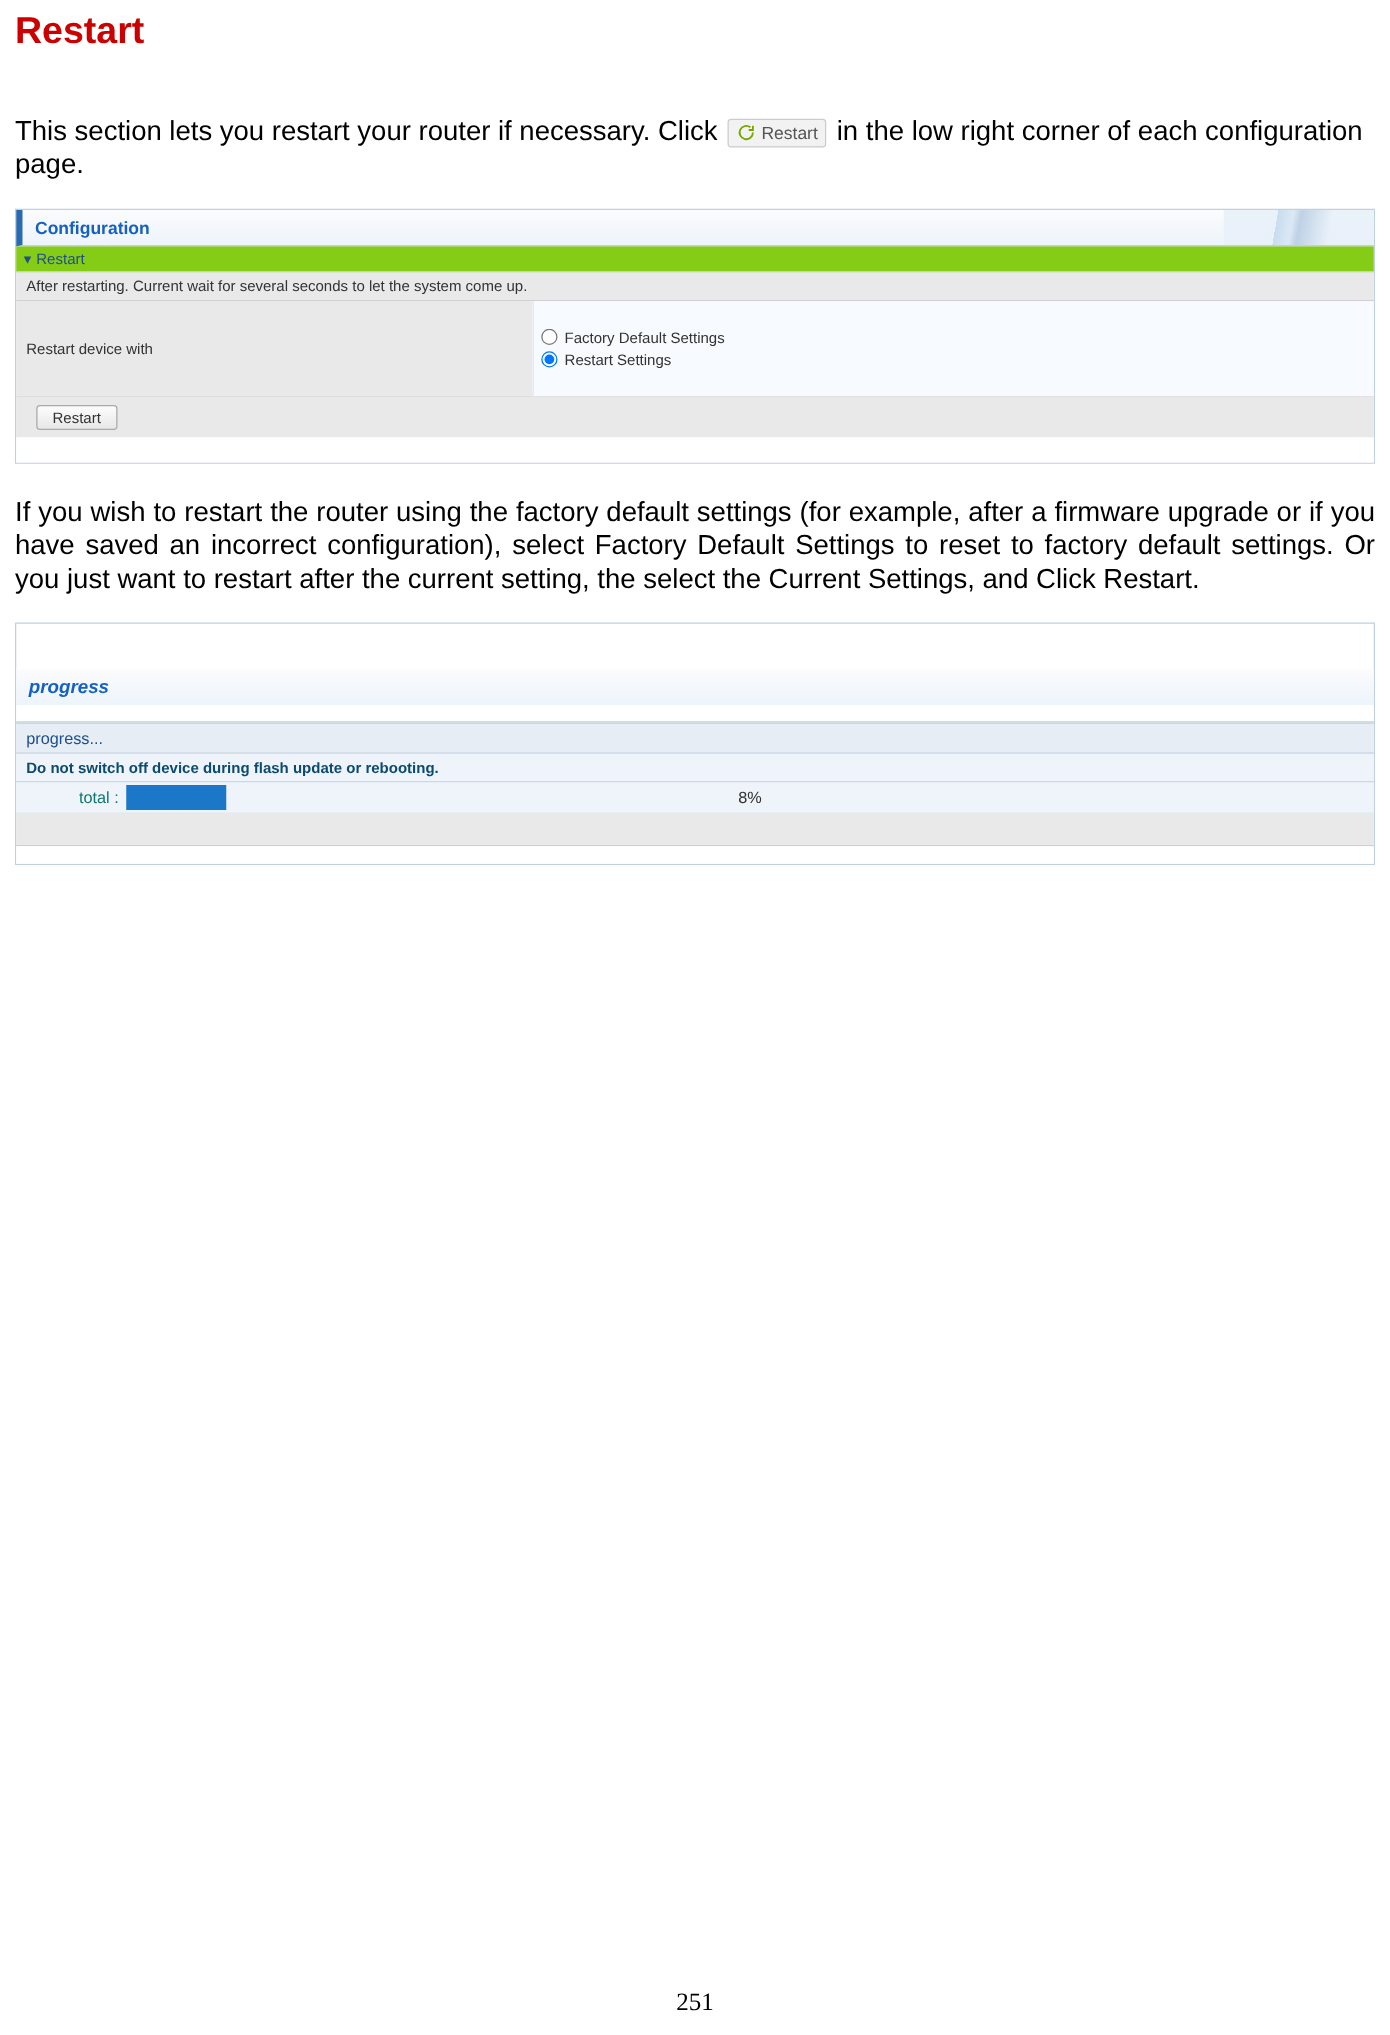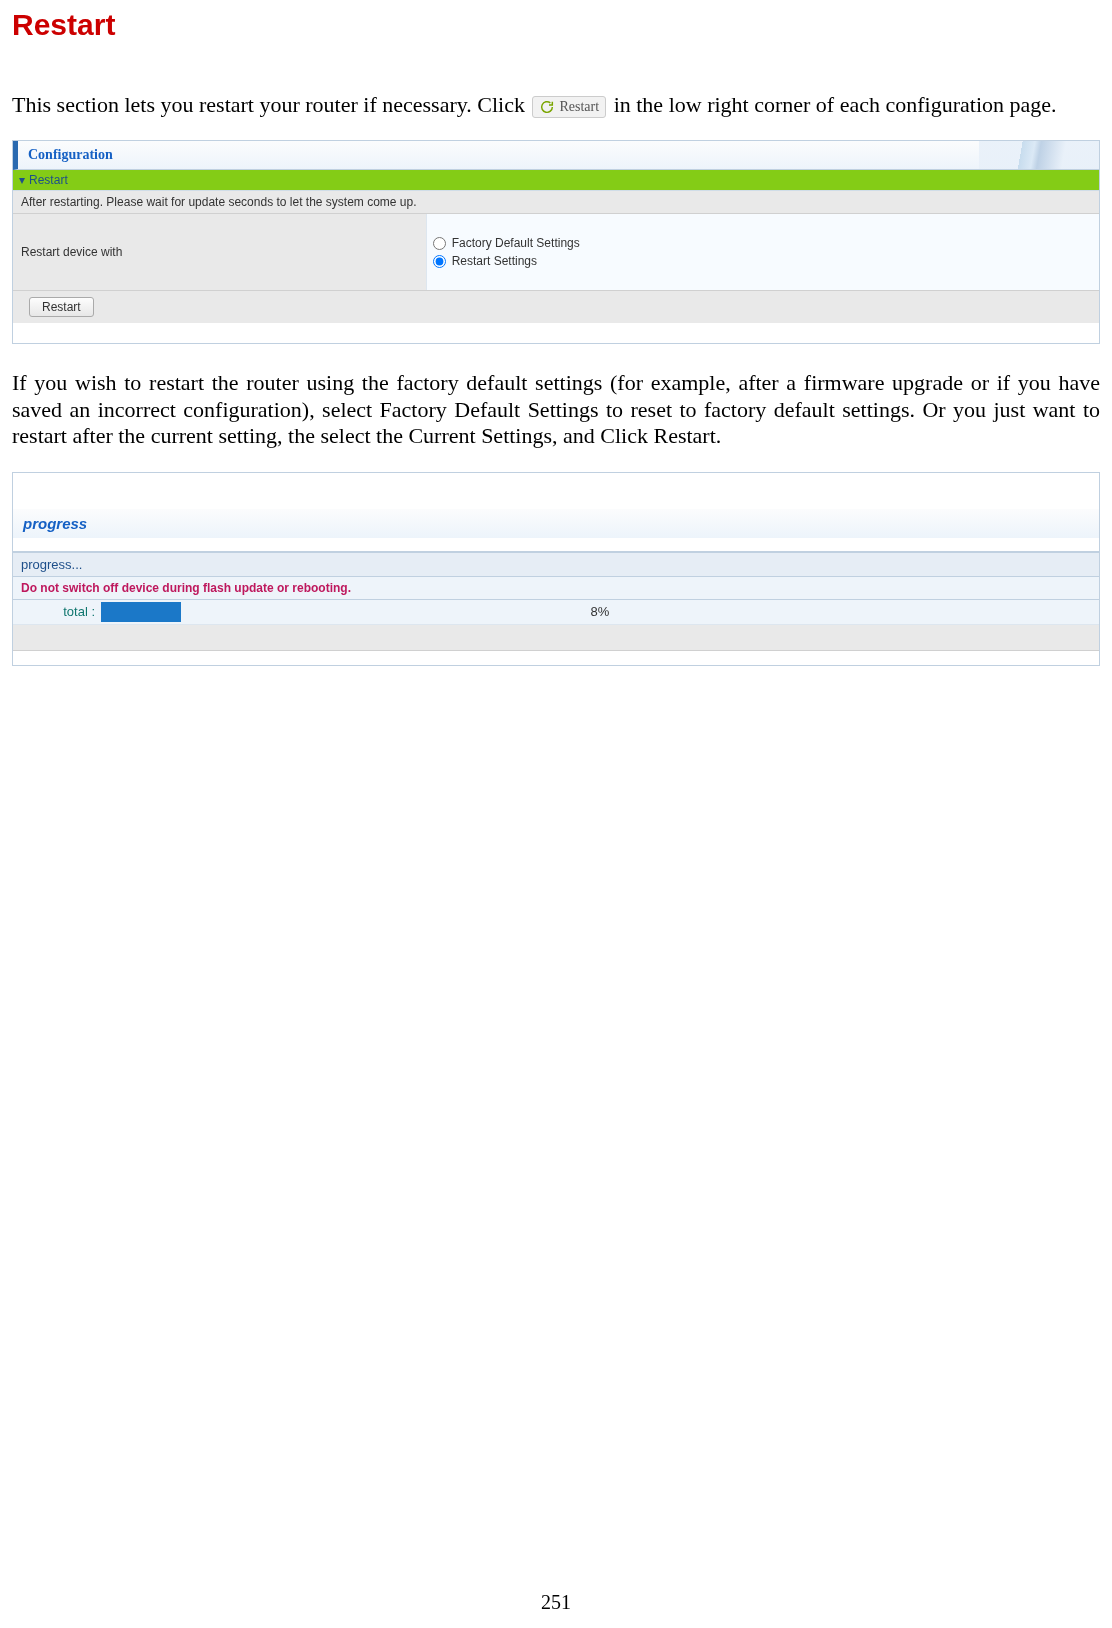--- a/index.html
+++ b/index.html
@@ -16,21 +16,21 @@
       font-size: 30px;
       font-weight: bold;
       margin-bottom: 50px;
       font-family: Arial, sans-serif;
     }
     .body-text {
       font-size: 22px;
       color: #000;
       line-height: 1.2;
       margin-bottom: 22px;
-      font-family: Liberation Serif, serif;
+      font-family: Liberation Sans, sans-serif;
     }
     .inline-restart {
       display: inline-flex;
       align-items: center;
       vertical-align: middle;
       gap: 4px;
       padding: 2px 6px;
       background: #f2f2f2;
       border: 1px solid #ccc;
       border-radius: 3px;
@@ -51,21 +51,20 @@
     }
     .panel-header {
       background: linear-gradient(#fbfcfd,#edf4fb);
       border-bottom: 1px solid #c0d0e0;
       border-left: 5px solid #2a6ab0;
       color: #1560c4;
       font-weight: bold;
       padding: 6px 10px;
       font-size: 14px;
       position: relative;
-      font-family: Liberation Serif, serif;
     }
     .panel-header .banner-decoration {
       position: absolute;
       right: 0; top: 0; bottom: 0;
       width: 120px;
       background: linear-gradient(100deg, #e8f0f9 0%, #e8f0f9 35%, #c2d9ec 35%, #d8e7f5 45%, #b8cde3 50%, #e8f0f9 70%, #e8f0f9 100%);
       opacity: 0.9;
     }
     .section-row {
       background: #84cc16;
@@ -153,21 +152,21 @@
       border-top: 1px solid #c0d0e0;
       border-bottom: 1px solid #c0d0e0;
       padding: 4px 8px;
       color: #1e4f8a;
       font-size: 13px;
     }
     .panel2-warn {
       background: #eef4fa;
       border-bottom: 1px solid #c0d0e0;
       padding: 4px 8px;
-      color: #be185d;
+      color: #0c4a6e;
       font-size: 12px;
       font-weight: bold;
     }
     .progress-line {
       display: flex;
       align-items: center;
       padding: 2px 0;
       background: #eef4fa;
       border-bottom: 1px solid #dde6ef;
       font-size: 13px;
@@ -230,21 +229,21 @@
 </p>
 
 <div class="panel">
   <div class="panel-header">
     <span>Configuration</span>
     <span class="banner-decoration"></span>
   </div>
   <div class="section-row">
     <span class="caret">▾</span><span>Restart</span>
   </div>
-  <div class="info-row">After restarting. Please wait for update seconds to let the system come up.</div>
+  <div class="info-row">After restarting. Current wait for several seconds to let the system come up.</div>
   <div class="option-rows-container">
     <div class="option-left">Restart device with</div>
     <div class="option-right">
       <label class="radio-line">
         <input type="radio" name="restartmode" style="">
         <span>Factory Default Settings</span>
       </label>
       <label class="radio-line">
         <input type="radio" name="restartmode" checked="" style="">
         <span>Restart Settings</span>

